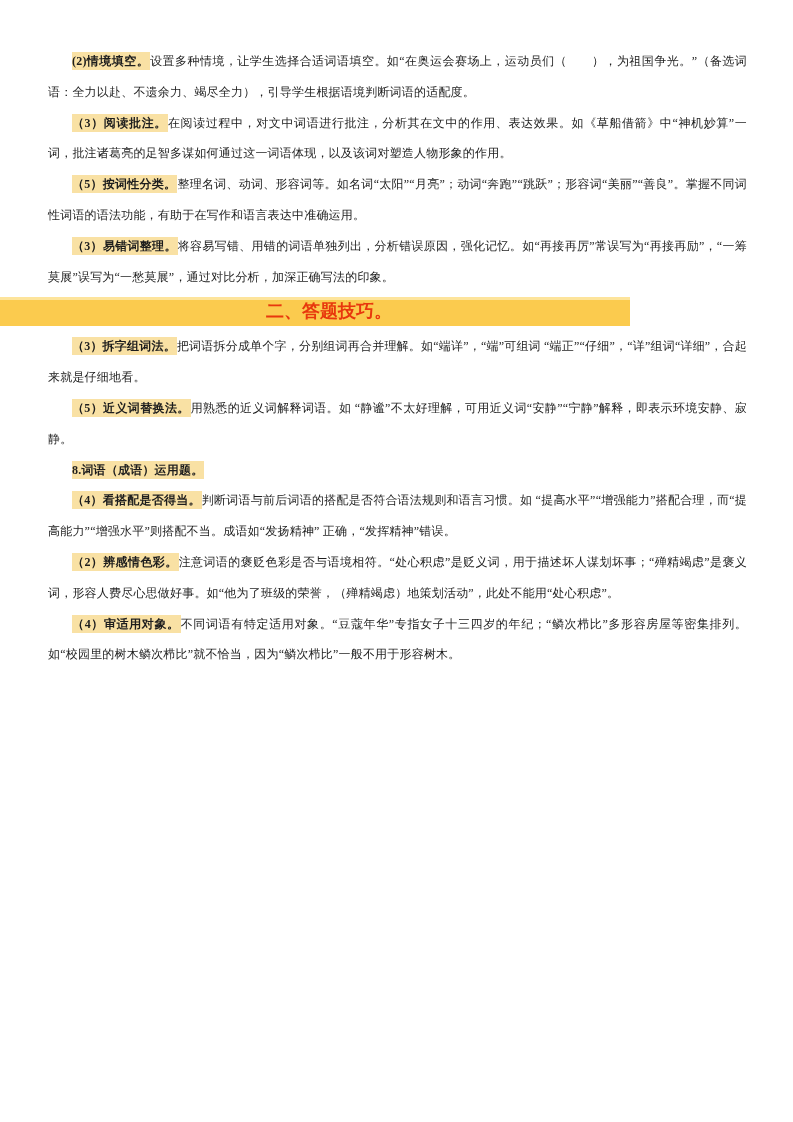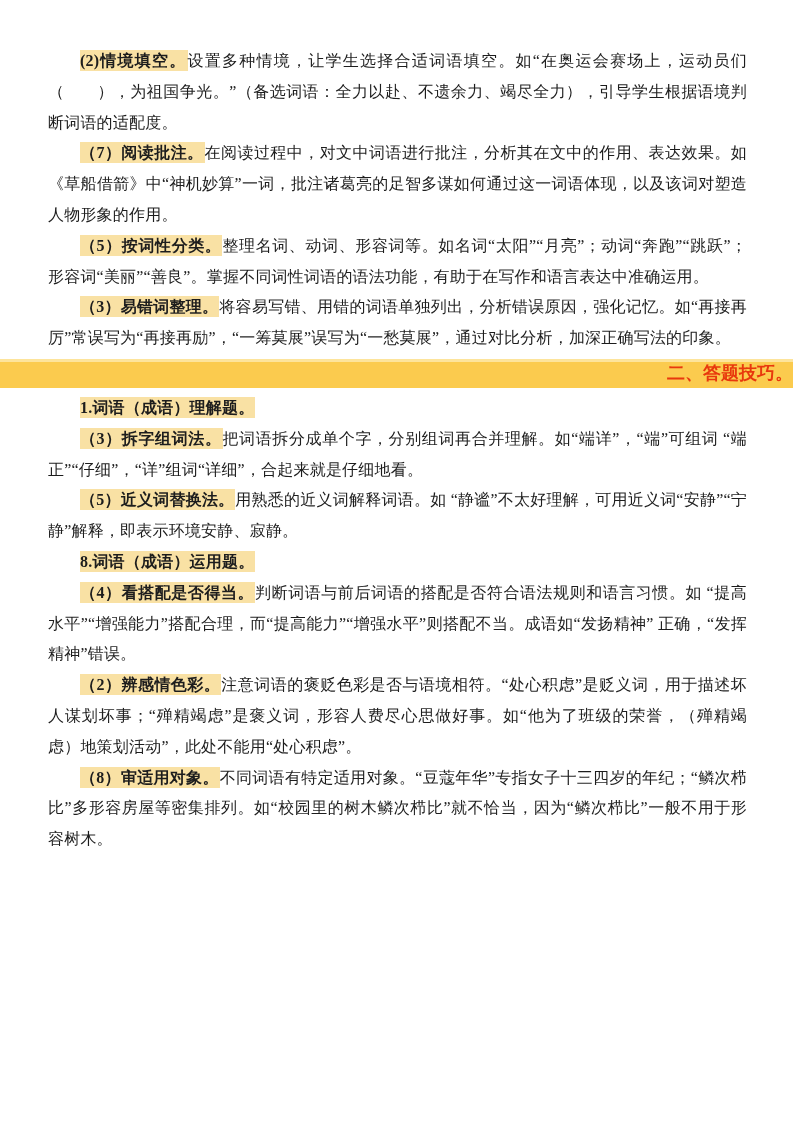--- a/index.html
+++ b/index.html
@@ -15,58 +15,57 @@
   }
   .page {
     box-sizing: border-box;
     width: 793px;
     height: 1122px;
     padding: 46px 46px 0 48px;
     background: var(--page-bg, #ffffff);
   }
   .para {
     margin: 0;
-    font-size: 16px;
+    font-size: 12px;
     line-height: 30.8px;
     text-align: justify;
     text-indent: 2em;
     color: var(--text, #1d1d1d);
     letter-spacing: 0.2px;
   }
   .para .hl {
     background: var(--hl, #f9e1a4);
     font-weight: bold;
     padding: 2px 1px 2px 0;
   }
   .heading {
     font-weight: bold;
   }
   .banner {
     margin: 5px 0 5px -48px;
-    width: 793px;
+    width: 630px;
     box-sizing: border-box;
     padding: 2px 0 3px 28px;
     background: linear-gradient(to bottom, var(--banner-top, #fde49b) 0 3px, var(--banner-bg, #fbcb4e) 3px);
     color: var(--banner-fg, #e8380d);
     font-size: 18px;
     font-weight: bold;
     line-height: 24px;
-    text-align: right;
+    text-align: center;
     text-indent: 0;
   }
 </style>
 </head>
 <body>
 
 <div class="page" id="doc-page">
     <p class="para"><span class="hl">(2)情境填空。</span><span>设置多种情境，让学生选择合适词语填空。如“在奥运会赛场上，运动员们（　　），为祖国争光。”（备选词语：全力以赴、不遗余力、竭尽全力），引导学生根据语境判断词语的适配度。</span></p>
-    <p class="para"><span class="hl">（7）阅读批注。</span><span>在阅读过程中，对文中词语进行批注，分析其在文中的作用、表达效果。如《草船借箭》中“神机妙算”一词，批注诸葛亮的足智多谋如何通过这一词语体现，以及该词对塑造人物形象的作用。</span></p>
+    <p class="para"><span class="hl">（3）阅读批注。</span><span>在阅读过程中，对文中词语进行批注，分析其在文中的作用、表达效果。如《草船借箭》中“神机妙算”一词，批注诸葛亮的足智多谋如何通过这一词语体现，以及该词对塑造人物形象的作用。</span></p>
     <p class="para"><span class="hl">（5）按词性分类。</span><span>整理名词、动词、形容词等。如名词“太阳”“月亮”；动词“奔跑”“跳跃”；形容词“美丽”“善良”。掌握不同词性词语的语法功能，有助于在写作和语言表达中准确运用。</span></p>
     <p class="para"><span class="hl">（3）易错词整理。</span><span>将容易写错、用错的词语单独列出，分析错误原因，强化记忆。如“再接再厉”常误写为“再接再励”，“一筹莫展”误写为“一愁莫展”，通过对比分析，加深正确写法的印象。</span></p>
     <div class="banner"><span>二、答题技巧。</span></div>
-    <p class="para heading"><span class="hl">1.词语（成语）理解题。</span></p>
     <p class="para"><span class="hl">（3）拆字组词法。</span><span>把词语拆分成单个字，分别组词再合并理解。如“端详”，“端”可组词 “端正”“仔细”，“详”组词“详细”，合起来就是仔细地看。</span></p>
     <p class="para"><span class="hl">（5）近义词替换法。</span><span>用熟悉的近义词解释词语。如 “静谧”不太好理解，可用近义词“安静”“宁静”解释，即表示环境安静、寂静。</span></p>
     <p class="para heading"><span class="hl">8.词语（成语）运用题。</span></p>
     <p class="para"><span class="hl">（4）看搭配是否得当。</span><span>判断词语与前后词语的搭配是否符合语法规则和语言习惯。如 “提高水平”“增强能力”搭配合理，而“提高能力”“增强水平”则搭配不当。成语如“发扬精神” 正确，“发挥精神”错误。</span></p>
     <p class="para"><span class="hl">（2）辨感情色彩。</span><span>注意词语的褒贬色彩是否与语境相符。“处心积虑”是贬义词，用于描述坏人谋划坏事；“殚精竭虑”是褒义词，形容人费尽心思做好事。如“他为了班级的荣誉，（殚精竭虑）地策划活动”，此处不能用“处心积虑”。</span></p>
-    <p class="para"><span class="hl">（8）审适用对象。</span><span>不同词语有特定适用对象。“豆蔻年华”专指女子十三四岁的年纪；“鳞次栉比”多形容房屋等密集排列。如“校园里的树木鳞次栉比”就不恰当，因为“鳞次栉比”一般不用于形容树木。</span></p>
+    <p class="para"><span class="hl">（4）审适用对象。</span><span>不同词语有特定适用对象。“豆蔻年华”专指女子十三四岁的年纪；“鳞次栉比”多形容房屋等密集排列。如“校园里的树木鳞次栉比”就不恰当，因为“鳞次栉比”一般不用于形容树木。</span></p>
   </div>
 
 </body></html>

